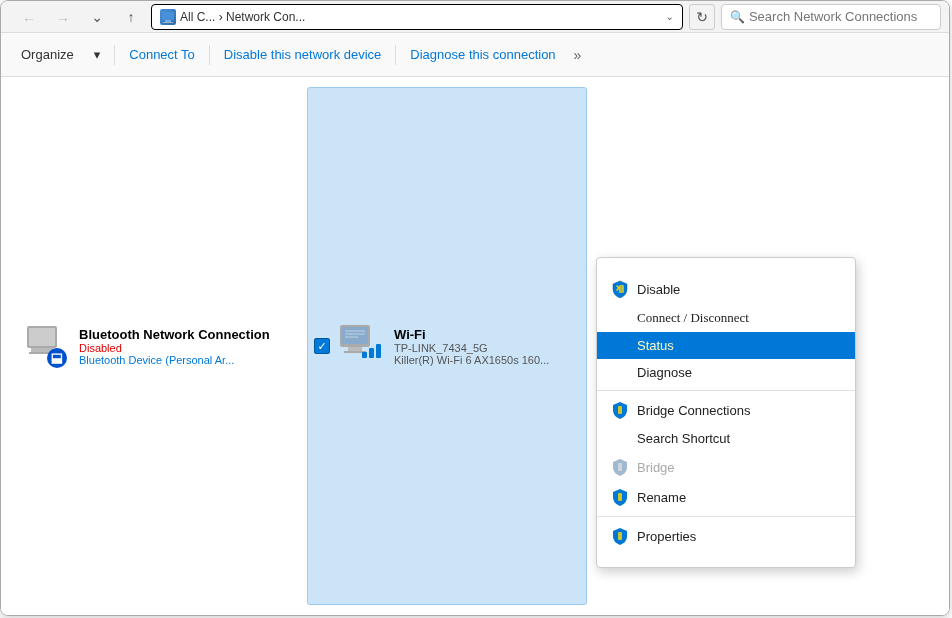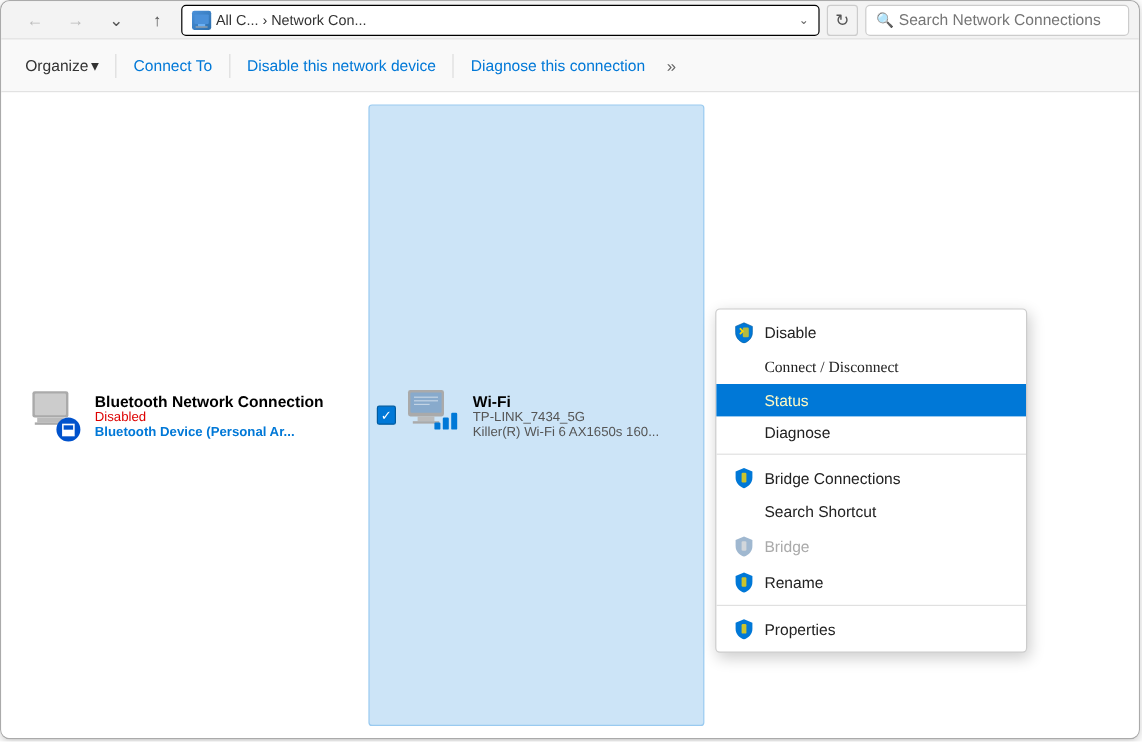--- a/index.html
+++ b/index.html
@@ -111,21 +111,21 @@
     }
     .toolbar-btn {
       height: 32px;
       padding: 0 10px;
       border: none;
       background: none;
       color: #0078d7;
       font-size: 13px;
       cursor: pointer;
       border-radius: 3px;
-      display: flex; align-items: center; gap: 2px;
+      display: flex; align-items: center; gap: 20px;
       white-space: nowrap;
     }
     .toolbar-btn.organize { color: #333; }
     .toolbar-divider {
       width: 1px; height: 20px;
       background: #ddd;
       margin: 0 2px;
     }
     .toolbar-more {
       color: #666; font-size: 14px;
@@ -166,41 +166,41 @@
       background: #0078d7;
       border: 1px solid #005a9e;
       border-radius: 2px;
       display: flex; align-items: center; justify-content: center;
       color: white;
       font-size: 11px;
     }
     .connection-info { flex: 1; }
     .connection-name { font-weight: 600; font-size: 13px; color: #000; }
     .connection-subtitle { font-size: 11px; color: #555; }
-    .connection-detail { font-size: 11px; color: #0078d7; font-weight: bold; }
+    .connection-detail { font-size: 11px; color: #0078d7; }
 
     
     .bt-icon {
       width: 48px; height: 48px;
       display: flex; align-items: center; justify-content: center;
       position: relative;
     }
 
     
     .context-menu {
       position: absolute;
       top: 180px;
       left: 595px;
       width: 260px;
       background: #fff;
       border: 1px solid #ccc;
       border-radius: 4px;
       box-shadow: 2px 4px 12px rgba(0,0,0,0.2);
       z-index: 100;
-      padding: 4px 0;
+      padding: 16px 0;
     }
     .menu-item {
       display: flex;
       align-items: center;
       padding: 6px 14px;
       cursor: pointer;
       gap: 8px;
       font-size: 13px;
       color: #222;
       white-space: nowrap;

